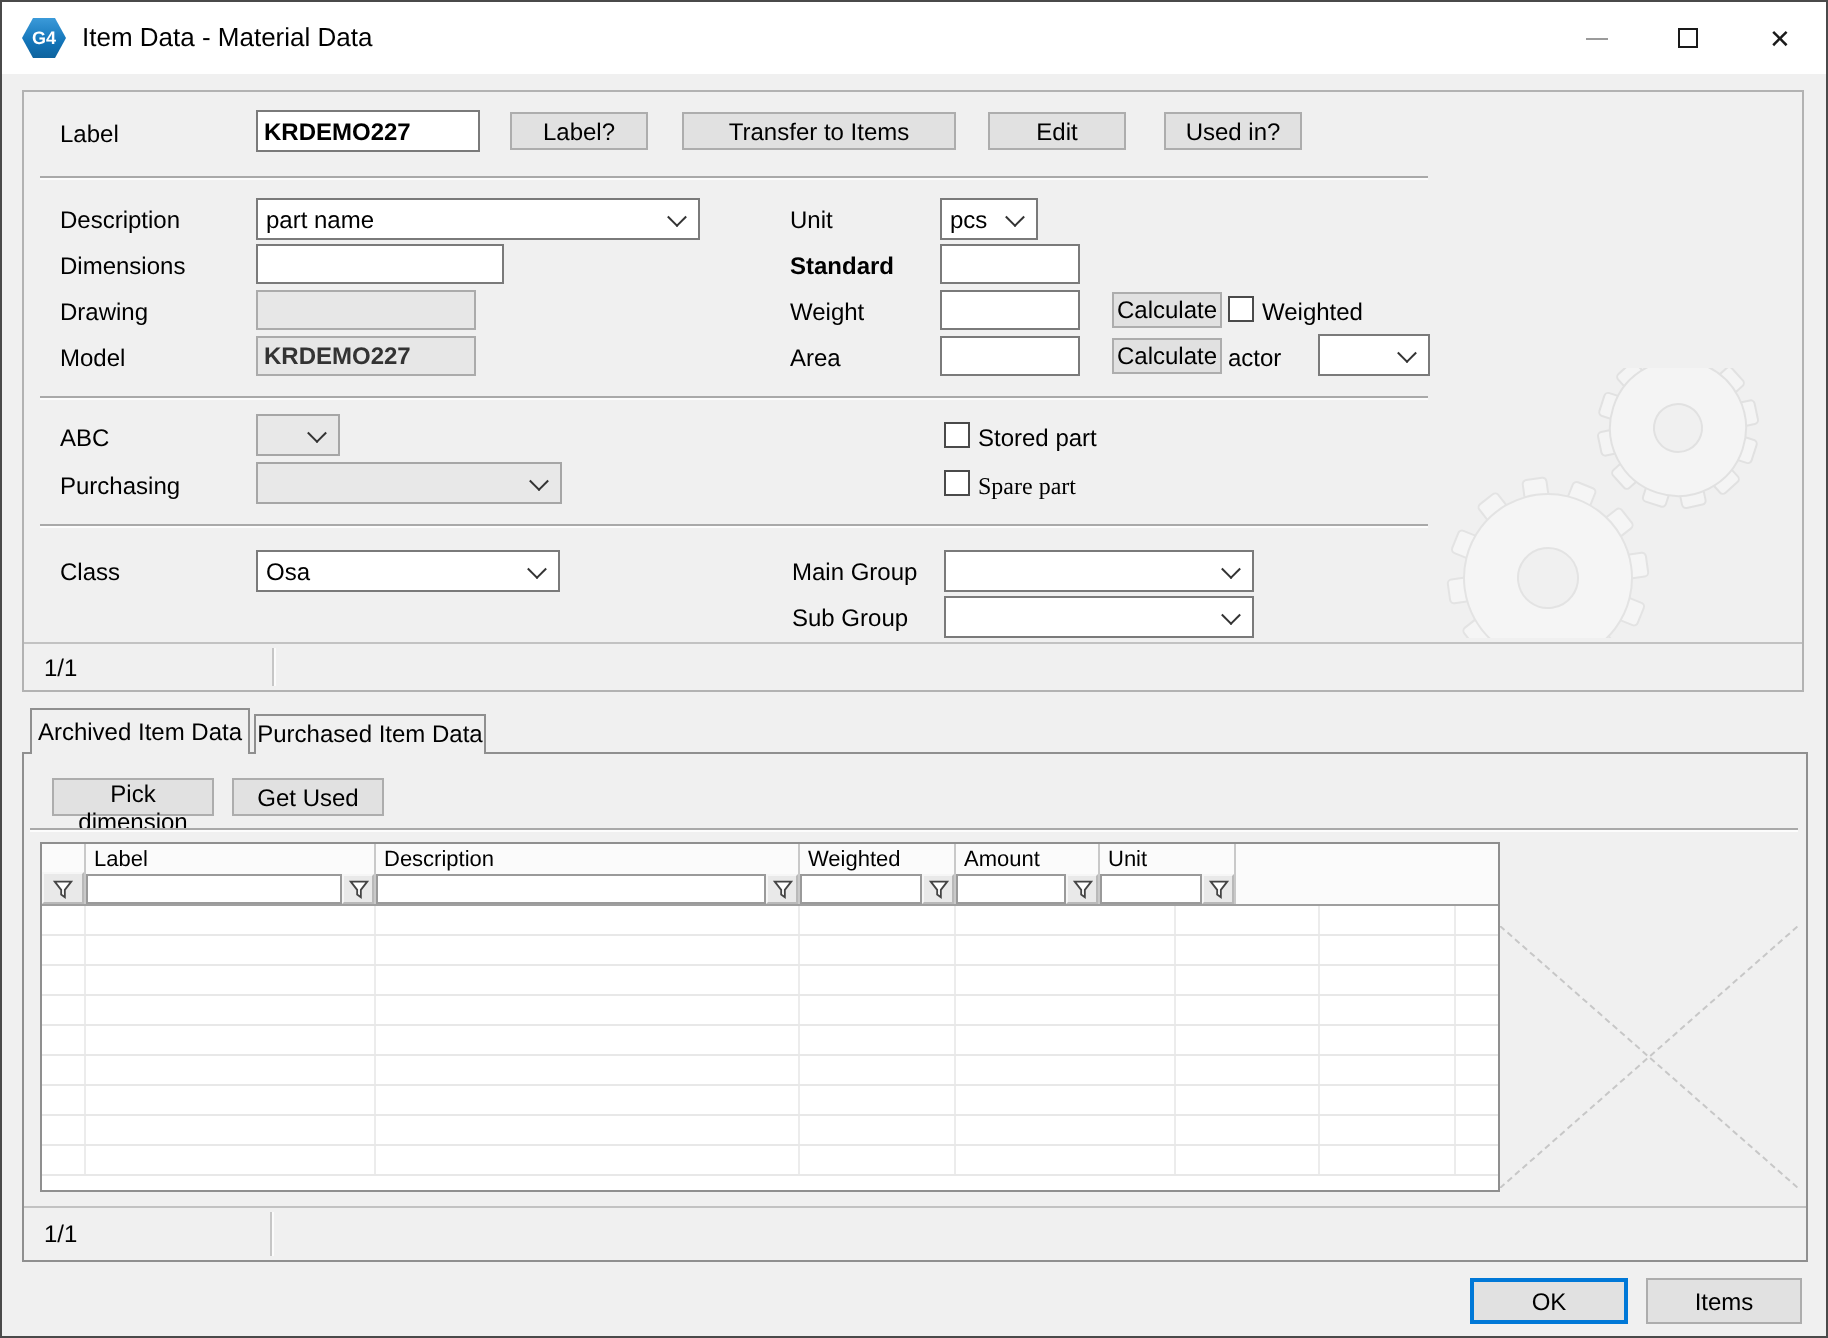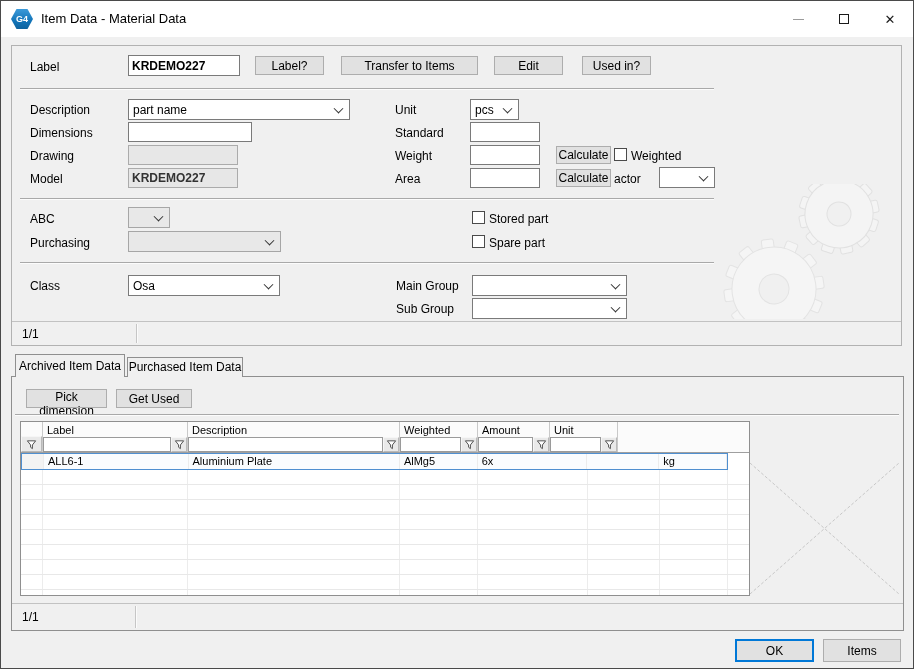--- a/index.html
+++ b/index.html
@@ -154,21 +154,21 @@
       <span class="chev"></span>
     </div>
     <div class="lbl" style="left:383px; top:57px;">Unit</div>
     <div class="combo" style="left:458px; top:53px; width:49px; height:21px;">
       <span class="val">pcs</span>
       <span class="chev"></span>
     </div>
 
     <div class="lbl" style="left:18px; top:80px;">Dimensions</div>
     <input class="txt" style="left: 116px; top: 76px; width: 124px; height: 20px;" value="">
-    <div class="lbl" style="left:383px; top:80px;">Standard</div>
+    <div class="lbl" style="left:383px; top:80px;font-weight:bold;">Standard</div>
     <input class="txt" style="left: 458px; top: 76px; width: 70px; height: 20px;" value="">
 
     <div class="lbl" style="left:18px; top:103px;">Drawing</div>
     <input class="txt disabled" style="left: 116px; top: 99px; width: 110px; height: 20px;" readonly="" value="">
     <div class="lbl" style="left:383px; top:103px;">Weight</div>
     <input class="txt" style="left: 458px; top: 99px; width: 70px; height: 20px;" value="">
     <button class="btn" style="left:544px; top:100px; width:55px; height:18px;">Calculate</button>
     <span class="chk" style="left:602px; top:102px;"></span>
     <div class="lbl" style="left:619px; top:103px;">Weighted</div>
 
@@ -192,21 +192,21 @@
     </div>
     <span class="chk" style="left:460px; top:165px;"></span>
     <div class="lbl" style="left:477px; top:166px;">Stored part</div>
 
     <div class="lbl" style="left:18px; top:190px;">Purchasing</div>
     <div class="combo gray" style="left:116px; top:185px; width:153px; height:21px;">
       <span class="val"></span>
       <span class="chev"></span>
     </div>
     <span class="chk" style="left:460px; top:189px;"></span>
-    <div class="lbl" style="left:477px; top:190px;">Spare part</div>
+    <div class="lbl" style="left:477px; top:190px;font-family:Liberation Serif, serif;">Spare part</div>
 
     <div class="sep" style="left:8px; top:216px; width:694px;"></div>
 
     <div class="lbl" style="left:18px; top:233px;">Class</div>
     <div class="combo" style="left:116px; top:229px; width:152px; height:21px;">
       <span class="val">Osa</span>
       <span class="chev"></span>
     </div>
     <div class="lbl" style="left:384px; top:233px;">Main Group</div>
     <div class="combo" style="left:460px; top:229px; width:155px; height:21px;">
@@ -296,29 +296,20 @@
             <input style="">
             <span class="funnel-btn">
               <svg width="11" height="11" viewBox="0 0 12 12">
                 <path d="M1.5 2 h9 L7 6.5 V10.5 L5 9 V6.5 Z" fill="#fff" stroke="#444" stroke-width="1"></path>
               </svg>
             </span>
           </div>
         </div>
       </div>
 
-      <div class="g-row selected" style="width:707px;">
-        <div class="g-cell c0 sel0"></div>
-        <div class="g-cell c1">ALL6-1</div>
-        <div class="g-cell c2">Aluminium Plate</div>
-        <div class="g-cell c3">AlMg5</div>
-        <div class="g-cell c4">6x</div>
-        <div class="g-cell c5"></div>
-        <div class="g-cell c6">kg</div>
-      </div>
 
       <div class="g-row">
           <div class="g-cell c0"></div>
           <div class="g-cell c1"></div>
           <div class="g-cell c2"></div>
           <div class="g-cell c3"></div>
           <div class="g-cell c4"></div>
           <div class="g-cell c5"></div>
           <div class="g-cell c6"></div>
         </div>

